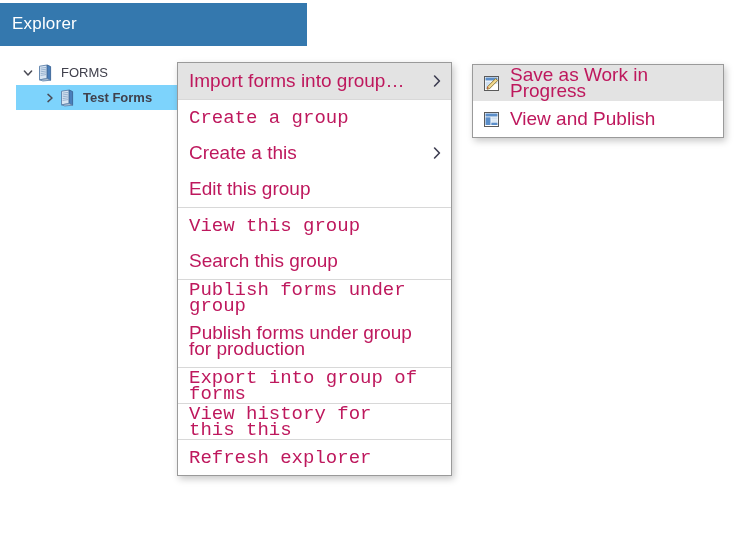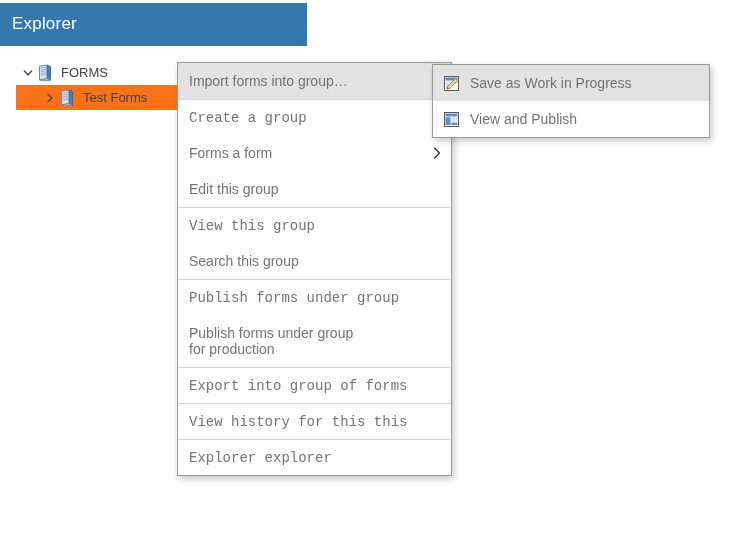--- a/index.html
+++ b/index.html
@@ -58,21 +58,22 @@
     display: flex;
     align-items: center;
     font-size: 13px;
     color: #3b3b48;
     white-space: nowrap;
     cursor: default;
   }
   .tree-row.level0 { padding-left: 4px; }
   .tree-row.level1 { padding-left: 26px; }
   .tree-row.selected {
-    background: #f97316;
+    background: #7dd3fc;
+    font-weight: bold;
   }
   .twisty {
     width: 16px;
     flex: 0 0 16px;
     display: flex;
     align-items: center;
     justify-content: center;
     color: #4b4b55;
     font-size: 10px;
     line-height: 1;
@@ -96,22 +97,22 @@
     box-sizing: border-box;
     z-index: 20;
   }
   .menu-item {
     position: relative;
     box-sizing: border-box;
     display: flex;
     align-items: center;
     padding-left: 11px;
     padding-right: 26px;
-    font-size: 14px;
-    color: #737373;
+    font-size: 19px;
+    color: #be185d;
     white-space: pre-line;
     cursor: default;
     line-height: 16px;
   }
   .menu-item.highlight { background: #e3e3e3; }
   .menu-item .label { flex: 1 1 auto; }
   .menu-item .chev {
     position: absolute;
     right: 10px;
     top: 50%;
@@ -126,23 +127,23 @@
   #context-menu {
     left: 177px;
     top: 62px;
     width: 275px;
   }
   #context-menu .menu-item { height: 36px; }
   #context-menu .menu-item.tall { height: 52px; align-items: center; }
 
   
   #submenu {
-    left: 432px;
+    left: 472px;
     top: 64px;
-    width: 278px;
+    width: 252px;
   }
   #submenu .menu-item {
     height: 36px;
     padding-left: 10px;
   }
   .menu-icon {
     width: 17px;
     height: 17px;
     flex: 0 0 17px;
     margin-right: 10px;
@@ -189,32 +190,32 @@
       </div>
     </div>
 
 </div>
 
 <div class="menu" id="context-menu">
     <div class="menu-item highlight"><span class="label">Import forms into group…</span><span><svg class="chev" viewBox="0 0 8 12" xmlns="http://www.w3.org/2000/svg">
           <path d="M1.6 1 L6.4 6 L1.6 11" fill="none" stroke="#3c3c50" stroke-width="1.6" stroke-linecap="round" stroke-linejoin="round"></path>
         </svg></span></div>
     <div class="menu-item sep-top"><span class="label">Create a group</span></div>
-    <div class="menu-item"><span class="label">Forms a form</span><span><svg class="chev" viewBox="0 0 8 12" xmlns="http://www.w3.org/2000/svg">
+    <div class="menu-item"><span class="label">Create a this</span><span><svg class="chev" viewBox="0 0 8 12" xmlns="http://www.w3.org/2000/svg">
           <path d="M1.6 1 L6.4 6 L1.6 11" fill="none" stroke="#3c3c50" stroke-width="1.6" stroke-linecap="round" stroke-linejoin="round"></path>
         </svg></span></div>
     <div class="menu-item"><span class="label">Edit this group</span></div>
     <div class="menu-item sep-top"><span class="label">View this group</span></div>
     <div class="menu-item"><span class="label">Search this group</span></div>
     <div class="menu-item sep-top"><span class="label">Publish forms under group</span></div>
     <div class="menu-item tall"><span class="label">Publish forms under group
 for production</span></div>
     <div class="menu-item sep-top"><span class="label">Export into group of forms</span></div>
     <div class="menu-item sep-top"><span class="label">View history for this this</span></div>
-    <div class="menu-item sep-top"><span class="label">Explorer explorer</span></div>
+    <div class="menu-item sep-top"><span class="label">Refresh explorer</span></div>
   </div>
 
 <div class="menu" id="submenu">
     <div class="menu-item highlight"><span class="menu-icon"><svg width="17" height="17" viewBox="0 0 17 17" xmlns="http://www.w3.org/2000/svg">
           <rect x="1.5" y="1.5" width="14" height="14" fill="#ffffff" stroke="#5a5a5a" stroke-width="1"></rect>
           <rect x="2.5" y="2.5" width="12" height="3" fill="#5b8ec9"></rect>
           <rect x="2.5" y="6.5" width="5" height="7.5" fill="#cfe0f1"></rect>
           <rect x="8.2" y="6.5" width="6.3" height="2.4" fill="#cfe0f1"></rect>
           <path d="M12.6 3.6 L14.6 5.6 L6.6 13.6 L4.0 14.2 L4.6 11.6 Z" fill="#f2d98f" stroke="#8a7330" stroke-width="0.9" stroke-linejoin="round"></path>
           <path d="M4.0 14.2 L4.6 11.6 L5.6 12.6 Z" fill="#c9473f"></path>

